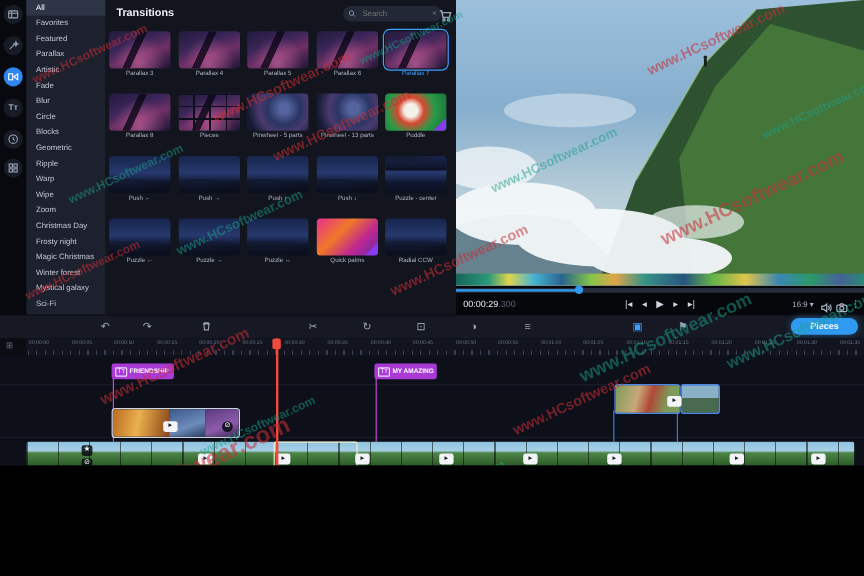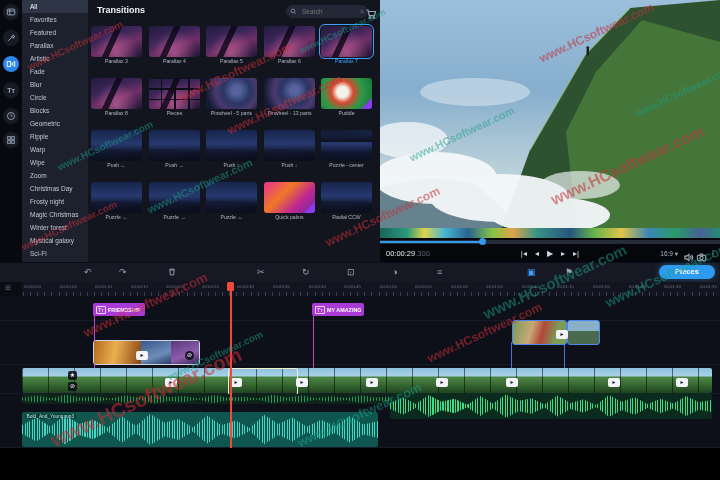--- a/index.html
+++ b/index.html
@@ -1,16 +1,16 @@
 <!DOCTYPE html>
 <html><head>
 <meta charset="utf-8">
 <style>
   html,body{margin:0;padding:0;background:#000;}
-  #app{position:relative;width:720px;height:448px;overflow:hidden;background:#0c0e15;
+  #app{position:relative;width:720px;height:388px;overflow:hidden;background:#0c0e15;
        font-family:"Liberation Sans",sans-serif;color:#c6ccd8;}
   
   .rail{position:absolute;left:0;top:0;width:22px;height:262px;background:#07090e;}
   .ric{position:absolute;left:3px;width:16px;height:16px;border-radius:50%;display:flex;
        align-items:center;justify-content:center;background:#171b25;}
   .ric svg{width:10px;height:10px;stroke:#9aa3b5;fill:none;stroke-width:1.1;}
   .ric.active{background:#2e86f0;}
   .ric.active svg{stroke:#fff;}
   .ric .tt{font-size:7px;color:#9aa3b5;font-weight:bold;}
   

